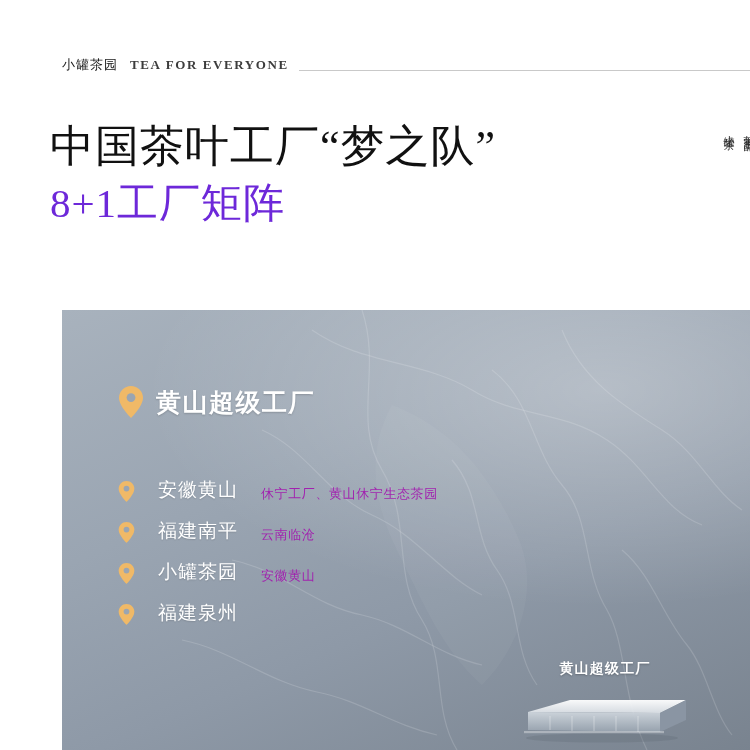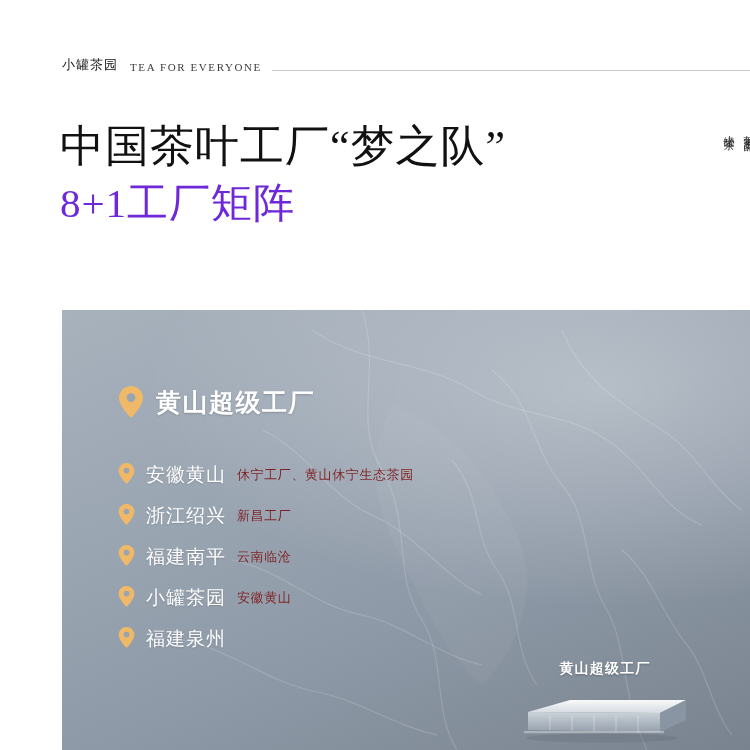--- a/index.html
+++ b/index.html
@@ -36,39 +36,40 @@
   .brand-logo {
     font-family: "Liberation Serif", serif;
     font-size: 13px;
     letter-spacing: 1px;
     color: #161616;
     white-space: nowrap;
     padding-bottom: 2px;
   }
   .brand-tagline {
     font-family: "Liberation Serif", serif;
-    font-size: 11px;
+    font-size: 13px;
     letter-spacing: 1.6px;
     color: #3c3c3c;
     margin-left: 12px;
     padding-bottom: 3px;
     white-space: nowrap;
+    font-weight: bold;
   }
   .brand-rule {
     flex: 1;
     height: 1px;
     background: #c9c9c9;
     margin-left: 10px;
     margin-bottom: 5px;
   }
 
   
   .title-wrap {
     position: absolute;
-    left: 28px;
+    left: 18px;
     top: 118px;
     width: 620px;
   }
   .title-line1 {
     font-family: "Liberation Serif", serif;
     font-size: 44px;
     line-height: 58px;
     letter-spacing: 1px;
     color: #111111;
     white-space: nowrap;
@@ -147,37 +148,37 @@
 
   
   .fac-list {
     position: absolute;
     left: 86px;
     top: 462px;
     width: 560px;
   }
   .fac-row {
     display: flex;
-    align-items: flex-start;
+    align-items: flex-end;
     height: 41px;
-    gap: 11px;
+    gap: 23px;
   }
   .fac-city {
     font-family: "Liberation Serif", serif;
     font-size: 19px;
     letter-spacing: 1px;
     color: #ffffff;
     white-space: nowrap;
     text-shadow: 0 1px 1.5px rgba(0,0,0,0.14);
   }
   .fac-detail {
     font-family: "Liberation Serif", serif;
     font-size: 13px;
     letter-spacing: 0.6px;
-    color: #7f1d1d;
+    color: #a21caf;
     white-space: nowrap;
     padding-top: 4px;
     opacity: 0.96;
   }
 
   
   .factory-callout {
     position: absolute;
     left: 520;
     right: 82px;
@@ -256,30 +257,20 @@
       <span class="pin">
         <svg width="17" height="23" viewBox="0 0 26 34">
           <path d="M13 1 C6.4 1 1 6.3 1 12.8 C1 21.3 13 33 13 33 C13 33 25 21.3 25 12.8 C25 6.3 19.6 1 13 1 Z" fill="#f0b967"></path>
           <circle cx="13" cy="12.6" r="4.4" fill="#9aa5b2"></circle>
         </svg>
       </span>
       <span class="fac-city">安徽黄山</span>
       <span class="fac-detail">休宁工厂、黄山休宁生态茶园</span>
     </div>
 
-    <div class="fac-row">
-      <span class="pin">
-        <svg width="17" height="23" viewBox="0 0 26 34">
-          <path d="M13 1 C6.4 1 1 6.3 1 12.8 C1 21.3 13 33 13 33 C13 33 25 21.3 25 12.8 C25 6.3 19.6 1 13 1 Z" fill="#f0b967"></path>
-          <circle cx="13" cy="12.6" r="4.4" fill="#9aa5b2"></circle>
-        </svg>
-      </span>
-      <span class="fac-city">浙江绍兴</span>
-      <span class="fac-detail">新昌工厂</span>
-    </div>
 
     <div class="fac-row">
       <span class="pin">
         <svg width="17" height="23" viewBox="0 0 26 34">
           <path d="M13 1 C6.4 1 1 6.3 1 12.8 C1 21.3 13 33 13 33 C13 33 25 21.3 25 12.8 C25 6.3 19.6 1 13 1 Z" fill="#f0b967"></path>
           <circle cx="13" cy="12.6" r="4.4" fill="#9aa5b2"></circle>
         </svg>
       </span>
       <span class="fac-city">福建南平</span>
       <span class="fac-detail">云南临沧</span>

